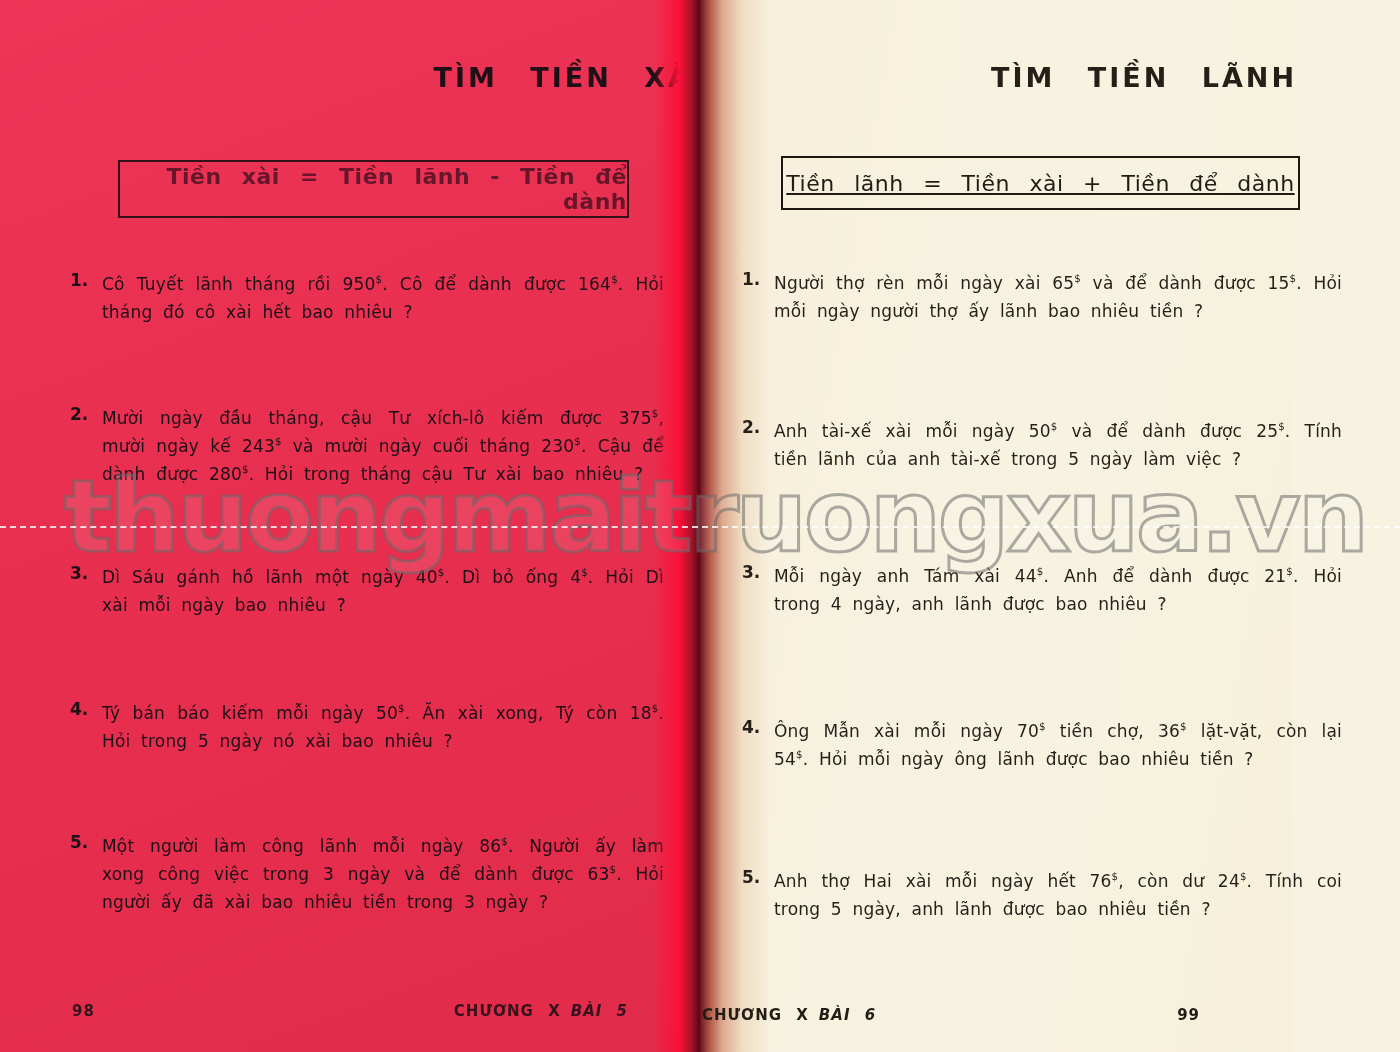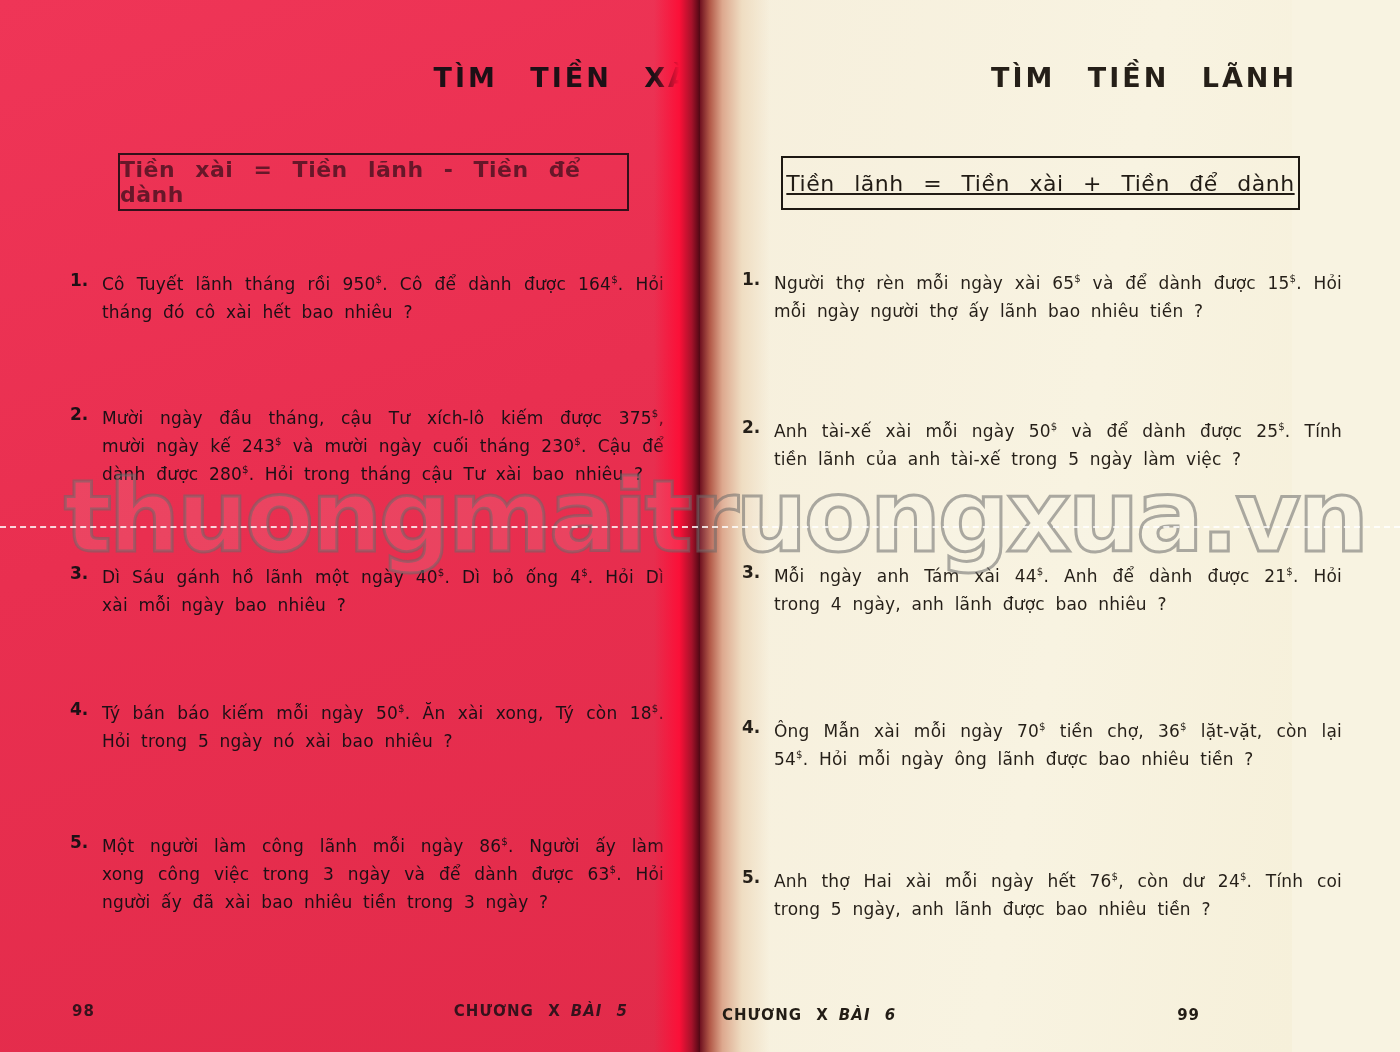--- a/index.html
+++ b/index.html
@@ -33,21 +33,21 @@
 
   
   .page-title{
     position:absolute;top:62px;left:5px;width:100%;text-align:right;
     font-size:27px;font-weight:bold;letter-spacing:3px;word-spacing:20px;
   }
   .formula-box{
     position:absolute;border:2px solid #241018;display:flex;
     align-items:center;justify-content:center;
   }
-  .page-left .formula-box{left:118px;top:153px;width:507px;height:54px;border-color:#33101a;}
+  .page-left .formula-box{left:118px;top:160px;width:507px;height:54px;border-color:#33101a;text-align:right;}
   .page-right .formula-box{left:81px;top:156px;width:515px;height:50px;border-color:#1d1812;}
   .formula-text{font-size:22px;word-spacing:12px;letter-spacing:.5px;}
   .page-left .formula-text{color:rgba(65,15,30,.78);font-weight:bold;}
   .page-right .formula-text{color:#221c15;text-decoration:underline;}
 
   .problem{position:absolute;display:flex;}
   .page-left .problem{left:70px;width:594px;}
   .page-right .problem{left:42px;width:600px;}
   .pnum{flex:0 0 32px;font-size:17px;font-weight:bold;}
   .ptext{
@@ -56,21 +56,21 @@
   }
   sup{font-size:.6em;line-height:0;vertical-align:super;}
 
   .lp-p1{top:270px;} .lp-p2{top:404px;} .lp-p3{top:563px;} .lp-p4{top:699px;} .lp-p5{top:832px;}
   .rp-p1{top:269px;} .rp-p2{top:417px;} .rp-p3{top:562px;} .rp-p4{top:717px;} .rp-p5{top:867px;}
 
   .footer{
     position:absolute;width:100%;display:flex;font-size:15px;letter-spacing:1px;
   }
   .page-left .footer{top:1002px;padding:0 72px;box-sizing:border-box;justify-content:space-between;color:#36121c;}
-  .page-right .footer{top:1006px;padding:0 92px 0 22px;box-sizing:border-box;justify-content:space-between;color:#221c15;}
+  .page-right .footer{top:1006px;padding:0 92px 0 2px;box-sizing:border-box;justify-content:space-between;color:#221c15;}
   .chap{word-spacing:8px;font-weight:bold;}
   .chap .lesson{font-style:italic;margin-left:10px;text-align:center;}
   .pageno{font-weight:bold;}
 
   
   .scan-line{
     position:absolute;left:0;top:526px;width:100%;height:0;
     border-top:2px dashed rgba(255,255,255,.8);z-index:6;pointer-events:none;
   }
   .watermark{

